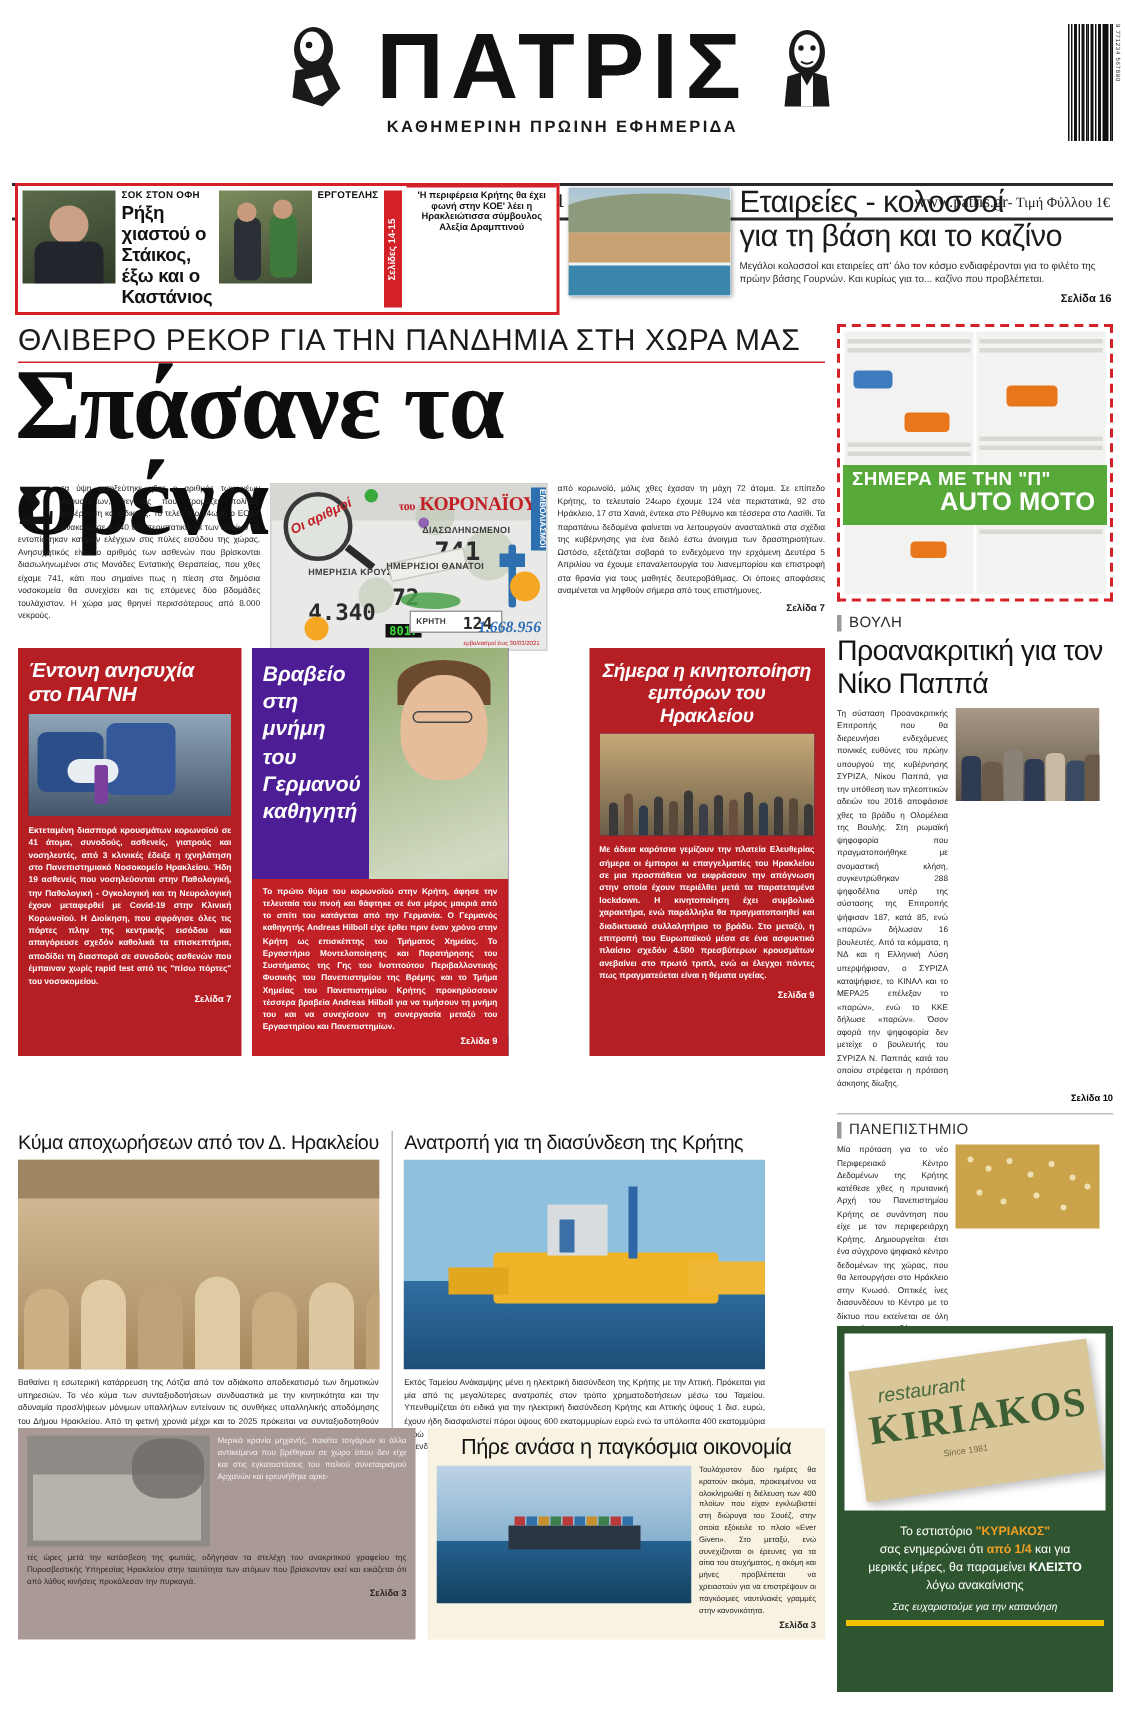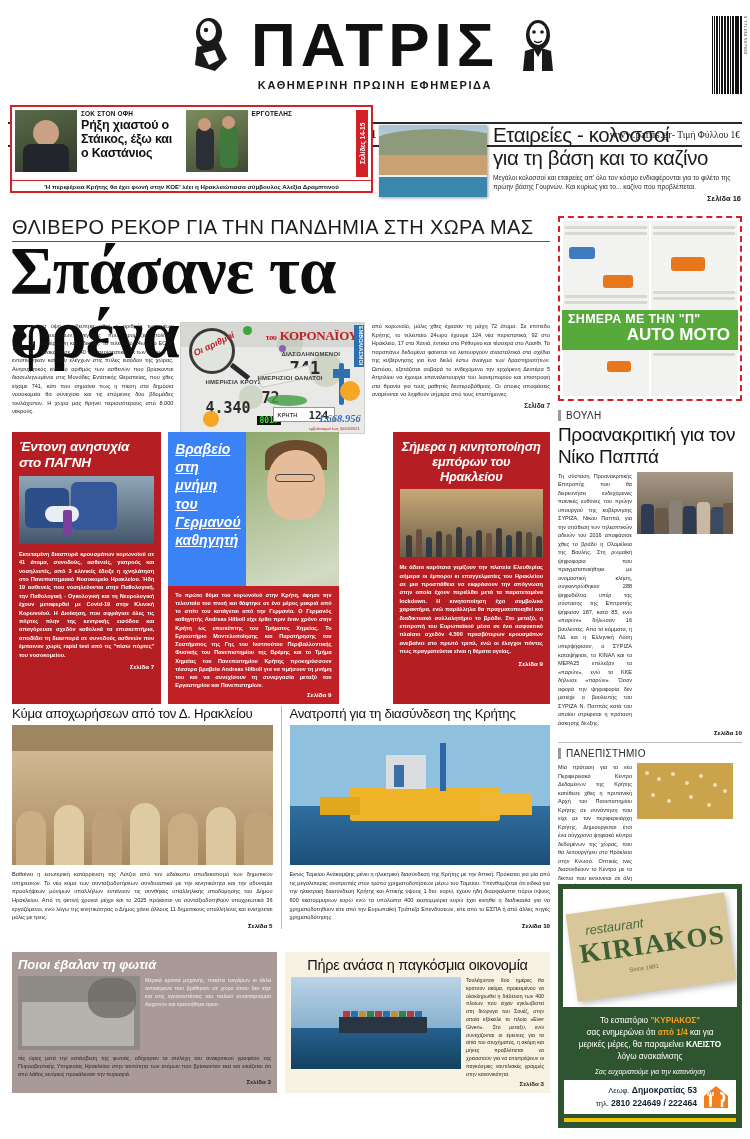--- a/index.html
+++ b/index.html
@@ -35,22 +35,22 @@
      padding:2px 10px 3px 10px; font-size:8px; color:#222; }
   .mast-info .mid { font-family:"Liberation Serif", serif; font-weight:bold; font-size:13px; letter-spacing:.4px; }
   .mast-info .lt { font-family:"Liberation Serif", serif; }
   .mast-info .lt b { font-size:13px; }
   .mast-info .rt { font-family:"Liberation Serif", serif; font-size:9.5px; }
   .mast-info .rt .url { font-size:11px; }
   .mast-rule2 { border-top:2px solid #2a2a2a; margin:0 8px; }
 
   
   .sports {
-    position:absolute; left:10px; top:105px; width:363px; height:88px;
-    border:2px solid #d42027; background:#fff; display:flex; flex-direction:column;
+    position:absolute; left:10px; top:122px; width:363px; height:88px;
+    border:2px solid #d42027; background:#fff; display:flex; flex-direction:row;
   }
   .sports-main { display:flex; flex:1; padding:3px; gap:4px; }
   .sp-cell { display:flex; gap:4px; flex:1; }
   .sp-photo { width:62px; height:62px; background:linear-gradient(160deg,#5a6b4a,#303a28); position:relative; overflow:hidden; }
   .sp-photo.two { background:linear-gradient(160deg,#7d8c5e,#3f4a32); }
   .sp-photo .head { position:absolute; width:26px;height:26px;border-radius:50%;background:#caa184; left:18px; top:10px;}
   .sp-photo .body { position:absolute; width:46px;height:28px;border-radius:8px 8px 0 0;background:#22252b; left:8px; top:34px;}
   .sp-photo.two .p1 { position:absolute; width:18px;height:42px;background:#2b2f36; left:10px; top:18px; border-radius:5px;}
   .sp-photo.two .p2 { position:absolute; width:18px;height:42px;background:#3f7a3c; left:34px; top:16px; border-radius:5px;}
   .sp-photo.two .h1 { position:absolute; width:13px;height:13px;border-radius:50%;background:#c79b7c; left:12px; top:8px;}
@@ -122,21 +122,21 @@
   .totnum{position:absolute;right:3px;bottom:9px;font-family:"Liberation Serif",serif;font-style:italic;
       font-weight:bold;font-size:10.5px;color:#2f6db5;}
   .totnote{position:absolute;right:4px;bottom:2px;font-size:4px;color:#c02026;}
   .vside{position:absolute;right:0;top:2px;width:10px;height:42px;background:#2e6fb0;color:#fff;
       font-size:5.5px;font-weight:bold;writing-mode:vertical-rl;text-align:center;}
 
   
   .row3 { position:absolute; left:12px; top:432px; width:538px; height:272px; display:flex; gap:7px; }
   .redbox { background:#b51f24; color:#fff; position:relative; overflow:hidden; }
   .r1 { width:163px; }
-  .r2 { width:186px; background:#3b82f6;text-decoration:underline; }
+  .r2 { width:186px; background:#4c1d95; }
   .r3 { width:172px;margin-left:47px; }
   .rb-head { font-size:13.5px; font-style:italic; font-weight:bold; line-height:1.18; padding:7px 7px 5px; letter-spacing:-.2px; }
   .rb-head.c { text-align:center; font-size:12.8px; }
   .rb-img { height:68px; margin:0 7px; position:relative; overflow:hidden; background:#335; }
   .rb-txt { font-size:5.6px; line-height:1.5; padding:6px 7px 4px; text-align:justify; font-weight:bold; }
   .rb-pg { font-size:6.2px; font-weight:bold; text-align:right; padding:0 7px 5px; }
 
   .lab{position:absolute;inset:0;background:linear-gradient(#8fa6b8,#44566b);}
   .lab .g1{position:absolute;left:6px;top:12px;width:44px;height:40px;background:#2c4f8a;border-radius:6px;}
   .lab .g2{position:absolute;left:52px;top:6px;width:46px;height:48px;background:#34589a;border-radius:6px;}
@@ -181,21 +181,21 @@
   .sec-img{ width:96px; height:62px; position:relative; overflow:hidden; }
   .parl{position:absolute;inset:0;background:linear-gradient(#a89a86,#5e5346);}
   .parl i{position:absolute;bottom:0;width:13px;border-radius:4px 4px 0 0;}
   .sec-pg{ font-size:6.2px; font-weight:bold; text-align:right; margin-top:2px; }
   .hr-thin{ border-top:1px solid #bdbdbd; margin:6px 0 5px; }
 
   .uni-img{width:96px;height:56px;position:relative;overflow:hidden;background:#caa34a;}
   .uni-img i{position:absolute;border-radius:50%;background:#efe0b4;width:4px;height:4px;}
 
   
-  .brow { position:absolute; left:12px; top:706px; width:538px; display:flex; gap:8px; }
+  .brow { position:absolute; left:12px; top:754px; width:498px; display:flex; gap:8px; }
   .bcard { width:265px; }
   .bcard-h { font-size:13.2px; color:#141414; letter-spacing:-.3px; padding-bottom:4px; }
   .sep-v { width:1px; background:#b9b9b9; }
   .bimg { width:100%; height:140px; position:relative; overflow:hidden; }
   .loggia{position:absolute;inset:0;background:linear-gradient(#d9c49e,#a8895f);}
   .ship{position:absolute;inset:0;background:linear-gradient(#8fc0dd 0 58%,#2f6ea0 58%,#1d4e78);}
   .ship .hull{position:absolute;left:60px;top:62px;width:150px;height:34px;background:#f0b429;border-radius:3px;}
   .ship .tower{position:absolute;left:96px;top:30px;width:40px;height:34px;background:#d9dde0;}
   .ship .crane{position:absolute;left:150px;top:18px;width:6px;height:48px;background:#2f66a8;}
   .bboxtxt{ font-size:5.6px; line-height:1.55; color:#1d1d1d; text-align:justify; margin-top:5px; }
@@ -587,21 +587,20 @@
         </div>
       </div>
       <div class="bboxtxt">Εκτός Ταμείου Ανάκαμψης μένει η ηλεκτρική διασύνδεση της Κρήτης με την Αττική. Πρόκειται για μία από τις μεγαλύτερες ανατροπές στον τρόπο χρηματοδοτήσεων μέσω του Ταμείου. Υπενθυμίζεται ότι ειδικά για την ηλεκτρική διασύνδεση Κρήτης και Αττικής ύψους 1 δισ. ευρώ, έχουν ήδη διασφαλιστεί πόροι ύψους 600 εκατομμυρίων ευρώ ενώ τα υπόλοιπα 400 εκατομμύρια ευρώ έχει κινηθεί η διαδικασία για να χρηματοδοτηθούν είτε από την Ευρωπαϊκή Τράπεζα Επενδύσεων, είτε από το ΕΣΠΑ ή από άλλες πηγές χρηματοδότησης.</div>
       <div class="bpg">Σελίδα 10</div>
     </div>
   </div>
 
   <div class="crow">
 
     <div class="fire">
-      <div class="fire-h">Ποιοι έβαλαν τη φωτιά</div>
       <div class="fire-body">
         <div class="fire-img">
           <div class="bld"></div>
             <div class="sm"></div>
         </div>
         <div class="fire-col">Μερικά κρανία μηχανής, πακέτα τσιγάρων κι άλλα αντικείμενα που βρέθηκαν σε χώρο όπου δεν είχε και στις εγκαταστάσεις του παλιού συνεταιρισμού Αρχανών και ερευνήθηκε αρκε-</div>
       </div>
       <div class="fire-txt">τές ώρες μετά την κατάσβεση της φωτιάς, οδήγησαν τα στελέχη του ανακριτικού γραφείου της Πυροσβεστικής Υπηρεσίας Ηρακλείου στην ταυτότητα των ατόμων που βρίσκονταν εκεί και εικάζεται ότι από λάθος κινήσεις προκάλεσαν την πυρκαγιά.</div>
       <div class="fire-pg">Σελίδα 3</div>
     </div>
@@ -636,30 +635,16 @@
       <div class="ad-k">KIRIAKOS</div>
       <div class="ad-s">Since 1981</div>
     </div>
     <div class="ad-txt">
       <span>Το εστιατόριο </span><span class="org">"ΚΥΡΙΑΚΟΣ"</span><br>
       <span>σας ενημερώνει ότι </span><span class="org">από 1/4</span><span> και για</span><br>
       <span>μερικές μέρες, θα παραμείνει </span><span class="w">ΚΛΕΙΣΤΟ</span><br>
       <span>λόγω ανακαίνισης</span>
     </div>
     <div class="ad-thanks">Σας ευχαριστούμε για την κατανόηση</div>
-    <div class="ad-foot">
-      <div class="lines">
-        <div><span>Λεωφ. </span><b>Δημοκρατίας 53</b></div>
-        <div><span>τηλ. </span><b>2810 224649 / 222464</b></div>
-      </div>
-      <div class="ad-ico">
-        <svg width="30" height="26" viewBox="0 0 30 26">
-          <path d="M15 2 L27 12 L27 24 L3 24 L3 12 Z" fill="#f07f20"></path>
-          <rect x="8" y="10" width="3" height="13" rx="1.4" fill="#fff"></rect>
-          <path d="M7 8 v4 M9.5 8 v4 M12 8 v4" stroke="#fff" stroke-width="1.4"></path>
-          <path d="M19 9 q4 0 4 5 q0 3 -2 3 l0 6" stroke="#fff" stroke-width="2.4" fill="none"></path>
-        </svg>
-      </div>
-    </div>
     <div class="ad-bar"></div>
   </div>
 
 </div>
 
 </body></html>

